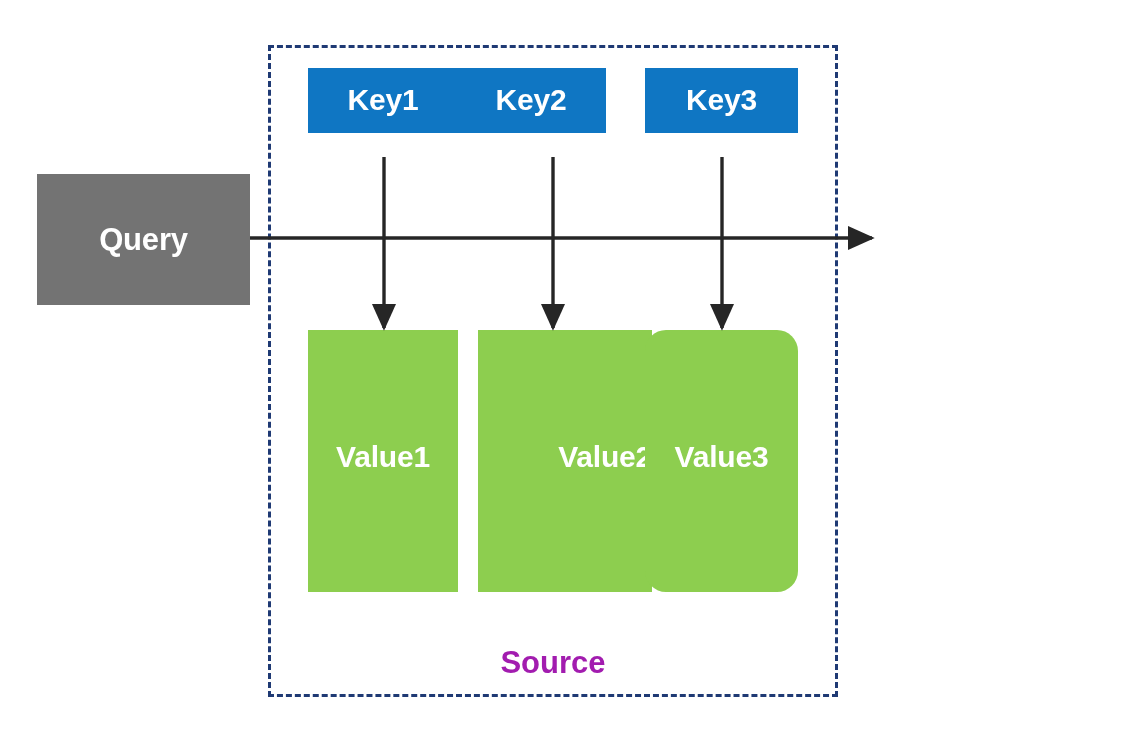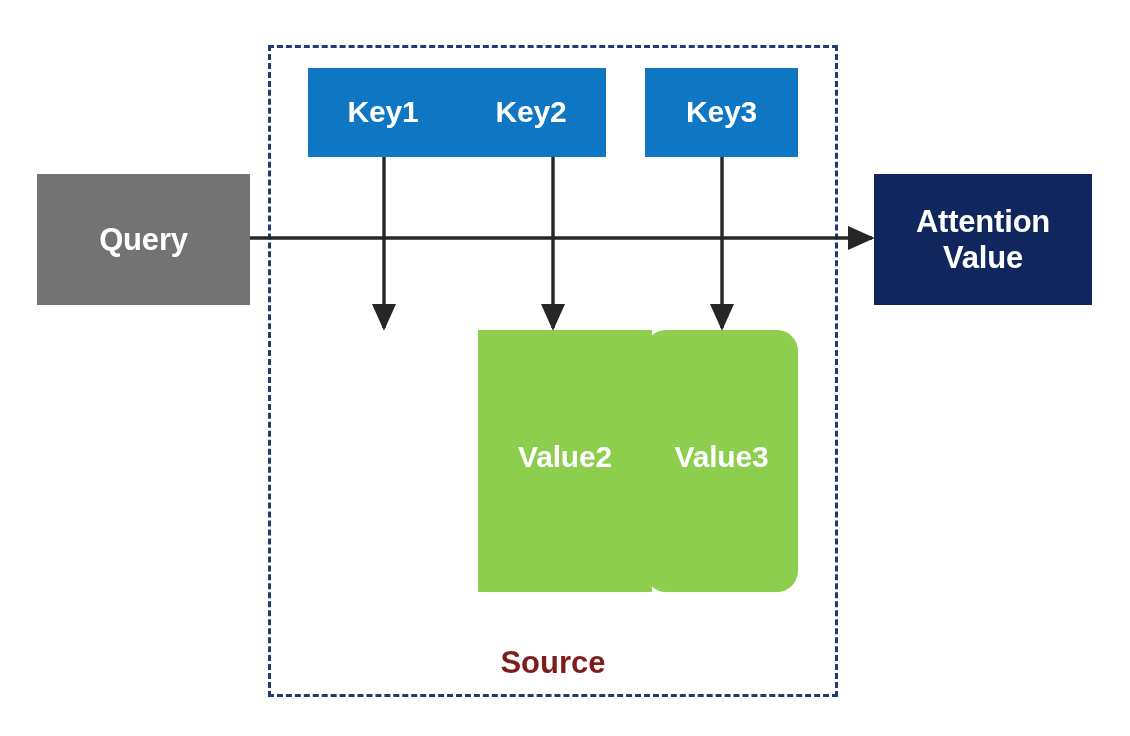--- a/index.html
+++ b/index.html
@@ -58,45 +58,45 @@
     border: 3px dashed #1F3A74;
     box-sizing: border-box;
     background: transparent;
   }
   #source-label {
     position: absolute;
     left: 268px;
     top: 645px;
     width: 570px;
     text-align: center;
-    color: #7f1d1d;
+    color: #a21caf;
     font-size: 31px;
     font-weight: bold;
     user-select: none;
   }
   
   .key-box {
     top: 68px;
-    height: 89px;
+    height: 65px;
     background: #0F76C3;
     font-size: 30px;
   }
   #key-box-0 { left: 308px; width: 150px; }
   #key-box-1 { left: 456px; width: 150px; }
   #key-box-2 { left: 645px; width: 153px; justify-content: center; }
   
   .value-box {
     top: 330px;
     height: 262px;
     background: #8DCE4F;
     font-size: 30px;
     align-items: center;
   }
   #value-box-0 { left: 308px; width: 150px; }
-  #value-box-1 { left: 478px; width: 174px; }
+  #value-box-1 { left: 478px; width: 174px; justify-content: flex-end; }
   #value-box-2 { left: 645px; width: 153px; border-radius: 21px; }
   .value-box .box-label {
     position: relative;
     top: -4px;
   }
   #arrows {
     position: absolute;
     left: 0;
     top: 0;
     width: 1130px;
@@ -118,30 +118,30 @@
   <div class="box key-box" id="key-box-0">
     <span class="box-label">Key1</span>
   </div>
   <div class="box key-box" id="key-box-1">
     <span class="box-label">Key2</span>
   </div>
   <div class="box key-box" id="key-box-2">
     <span class="box-label">Key3</span>
   </div>
 
+  <div class="box value-box" id="value-box-0">
+    <span class="box-label">Value1</span>
+  </div>
   <div class="box value-box" id="value-box-1">
     <span class="box-label">Value2</span>
   </div>
   <div class="box value-box" id="value-box-2">
     <span class="box-label">Value3</span>
   </div>
 
-  <div class="box" id="attention-box">
-    <span class="box-label"><span>Attention</span><br><span>Value</span></span>
-  </div>
 
   <div id="source-label">Source</div>
 
   <svg id="arrows" viewBox="0 0 1130 736" width="1130" height="736" xmlns="http://www.w3.org/2000/svg">
     <defs>
       <marker id="arrowhead" markerWidth="9" markerHeight="9" refX="7.2" refY="3.6" orient="auto" markerUnits="strokeWidth">
         <path d="M0,0 L8,3.6 L0,7.2 Z" fill="#262626"></path>
       </marker>
     </defs>
 

